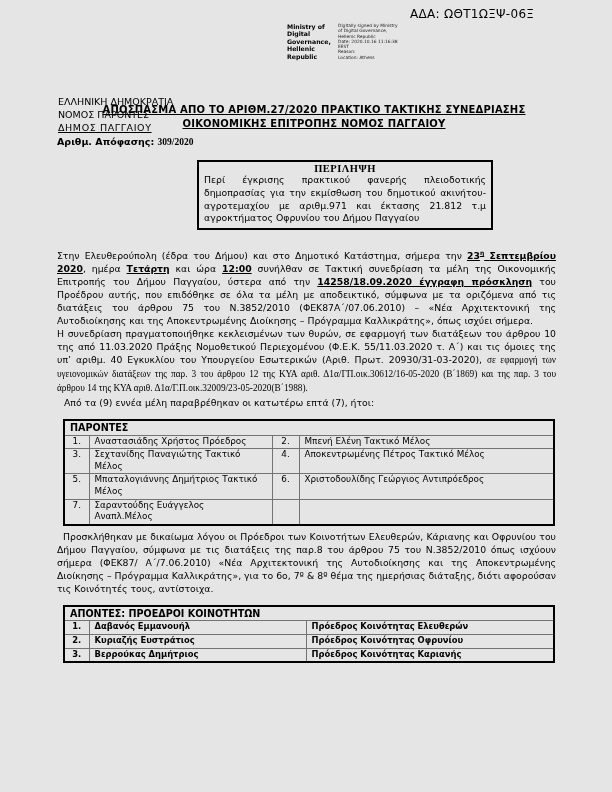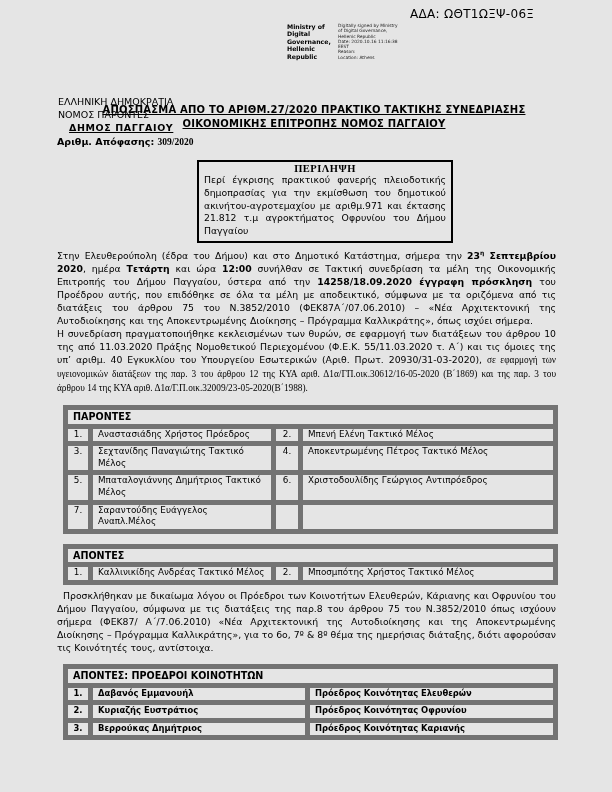--- a/index.html
+++ b/index.html
@@ -1,55 +1,55 @@
 <!DOCTYPE html>
 <html><head>
 <meta charset="utf-8">
 <style>
   html,body { margin:0; padding:0; background:#fff; }
   * { box-sizing:border-box; }
   .page {
     position:relative; width:612px; height:792px; background:#e5e5e5; color:#000;
     font-family:"DejaVu Sans","Liberation Sans",sans-serif; overflow:hidden;
   }
-  .b { font-weight:bold; }
+  .b { font-weight:bold;text-decoration:underline; }
   .serif { font-family:"Liberation Serif","DejaVu Serif",serif; }
   sup { font-size:0.65em; line-height:0; }
 
   .ada { position:absolute; top:7px; left:410px; font-size:12px; letter-spacing:0.3px; }
 
   .min-name { position:absolute; top:23px; left:287px; width:50px;
     font-size:6.2px; font-weight:bold; line-height:7.4px; }
   .min-sig { position:absolute; top:23px; left:338px; width:88px;
     font-size:4.4px; line-height:5.3px; color:#222; }
 
   .authority { position:absolute; top:55px; left:58px; font-size:9.5px; line-height:13px;margin-top:40px; }
-  .muni { font-weight:bold; text-decoration:underline; letter-spacing:0.6px;text-align:right; }
+  .muni { font-weight:normal; text-decoration:underline; letter-spacing:0.6px; }
 
   .doc-title { position:absolute; top:103px; left:8px; width:612px; text-align:center;
     font-size:10px; font-weight:bold; line-height:13.5px; }
   .doc-title .u { text-decoration:underline; letter-spacing:0.2px; }
 
   .decision { position:absolute; top:136px; left:57px; font-size:9.5px; font-weight:bold;text-align:right; }
 
-  .summary-box { position:absolute; top:160px; left:197px; width:256px;
+  .summary-box { position:absolute; top:160px; left:197px; width:296px;
     border:2px solid #000; padding:1px 5px 3px 5px; }
   .sum-head { text-align:center; font-weight:bold; font-size:10.5px;
     font-family:"Liberation Serif","DejaVu Serif",serif; letter-spacing:0.5px; }
   .sum-body { font-weight:normal; font-size:9.3px; line-height:12.8px; text-align:justify; }
 
   .content { position:absolute; top:249px; left:57px; width:499px;
     font-size:9.3px; line-height:13px; }
   .para { margin:0; text-align:justify; }
   .att { margin:1px 0 9px 0; text-indent:7px; }
   .p3 { margin-top:4px; text-indent:6px; }
 
   table.tbl { border-collapse:collapse; margin:10px 0 0 6px; width:490px;
     border:2px solid #000; table-layout:fixed; }
-  table.tbl td { border:5px solid #737373; padding:0px 5px 1px 5px; vertical-align:top;
+  table.tbl td { border:1px solid #737373; padding:0px 5px 1px 5px; vertical-align:top;
     font-size:8.8px; line-height:11.6px; }
   table.tbl tr.thead td { font-weight:bold; font-size:9.6px; padding:1px 5px; }
   td.num { text-align:center; padding:0 1px 1px 1px; }
   td.pre { white-space:pre-line; }
   table.tbl3 { margin-top:10px;border-radius:11px; }
   table.tbl3 td { font-weight:bold; font-size:8.4px; }
   .t-abs { margin-top:8px; }
 </style>
 </head>
 <body>
@@ -91,20 +91,21 @@
 
   <div class="summary-box">
     <div class="sum-head">ΠΕΡΙΛΗΨΗ</div>
     <div class="sum-body">Περί έγκρισης πρακτικού  φανερής πλειοδοτικής δημοπρασίας για την εκμίσθωση του δημοτικού ακινήτου-αγροτεμαχίου με αριθμ.971 και έκτασης 21.812 τ.μ αγροκτήματος Οφρυνίου του Δήμου Παγγαίου</div>
   </div>
 
   <div class="content">
 
     <p class="para"><span>Στην Ελευθερούπολη (έδρα του Δήμου) και στο Δημοτικό Κατάστημα, σήμερα την </span><span class="b">23</span><sup class="b">η</sup><span class="b"> </span><span class="b">Σεπτεμβρίου 2020</span><span>, ημέρα </span><span class="b">Τετάρτη</span><span> και ώρα </span><span class="b">12:00</span><span> συνήλθαν σε Τακτική συνεδρίαση τα μέλη της Οικονομικής Επιτροπής του Δήμου Παγγαίου, ύστερα από την </span><span class="b">14258/18.09.2020 έγγραφη πρόσκληση</span><span> του Προέδρου αυτής, που επιδόθηκε σε όλα τα μέλη με αποδεικτικό, σύμφωνα με τα οριζόμενα από τις διατάξεις του άρθρου 75 του Ν.3852/2010 (ΦΕΚ87Α΄/07.06.2010) – «Νέα Αρχιτεκτονική της Αυτοδιοίκησης και της Αποκεντρωμένης Διοίκησης – Πρόγραμμα Καλλικράτης», όπως ισχύει σήμερα.</span></p>
     <p class="para"><span>Η συνεδρίαση πραγματοποιήθηκε κεκλεισμένων των θυρών, σε εφαρμογή των διατάξεων του άρθρου 10 της από 11.03.2020 Πράξης Νομοθετικού Περιεχομένου (Φ.Ε.Κ. 55/11.03.2020 τ. Α΄) και τις όμοιες της υπ’ αριθμ. 40 Εγκυκλίου του Υπουργείου Εσωτερικών (Αριθ. Πρωτ. 20930/31-03-2020), </span><span class="serif">σε εφαρμογή των υγειονομικών διατάξεων της παρ. 3 του άρθρου 12 της ΚΥΑ αριθ. Δ1α/ΓΠ.οικ.30612/16-05-2020 (Β΄1869) και της παρ. 3 του άρθρου 14 της ΚΥΑ αριθ. Δ1α/Γ.Π.οικ.32009/23-05-2020(Β΄1988).</span></p>
+    <p class="att">Από τα (9) εννέα μέλη παραβρέθηκαν οι κατωτέρω επτά (7), ήτοι:</p>
 
     <table class="tbl">
       <colgroup>
           <col style="width:25px">
           <col style="width:183px">
           <col style="width:27px">
           <col style="width:255px">
         </colgroup>
       <tbody>
           <tr class="thead">
@@ -133,39 +134,20 @@
       <tr>
         <td class="num">7.</td>
         <td class="pre">Σαραντούδης Ευάγγελος
 Αναπλ.Μέλος</td>
         <td class="num"></td>
         <td class="pre"></td>
       </tr>
     </tbody>
       </table>
 
-    <table class="tbl t-abs">
-      <colgroup>
-          <col style="width:25px">
-          <col style="width:183px">
-          <col style="width:27px">
-          <col style="width:255px">
-        </colgroup>
-      <tbody>
-          <tr class="thead">
-        <td colspan="4">ΑΠΟΝΤΕΣ</td>
-      </tr>
-      <tr>
-        <td class="num">1.</td>
-        <td class="pre">Καλλινικίδης Ανδρέας Τακτικό Μέλος</td>
-        <td class="num">2.</td>
-        <td class="pre">Μποσμπότης Χρήστος Τακτικό Μέλος</td>
-      </tr>
-    </tbody>
-      </table>
 
     <p class="para p3">Προσκλήθηκαν με δικαίωμα λόγου οι Πρόεδροι των Κοινοτήτων Ελευθερών, Κάριανης και Οφρυνίου του Δήμου Παγγαίου, σύμφωνα με τις διατάξεις της παρ.8 του άρθρου 75 του Ν.3852/2010 όπως ισχύουν σήμερα (ΦΕΚ87/ Α΄/7.06.2010) «Νέα Αρχιτεκτονική της Αυτοδιοίκησης και της Αποκεντρωμένης Διοίκησης – Πρόγραμμα Καλλικράτης», για το 6ο, 7º &amp; 8º θέμα της ημερήσιας διάταξης, διότι αφορούσαν τις Κοινότητές τους, αντίστοιχα.</p>
 
     <table class="tbl tbl3">
       <colgroup>
           <col style="width:25px">
           <col style="width:217px">
           <col style="width:248px">
         </colgroup>
       <tbody>

